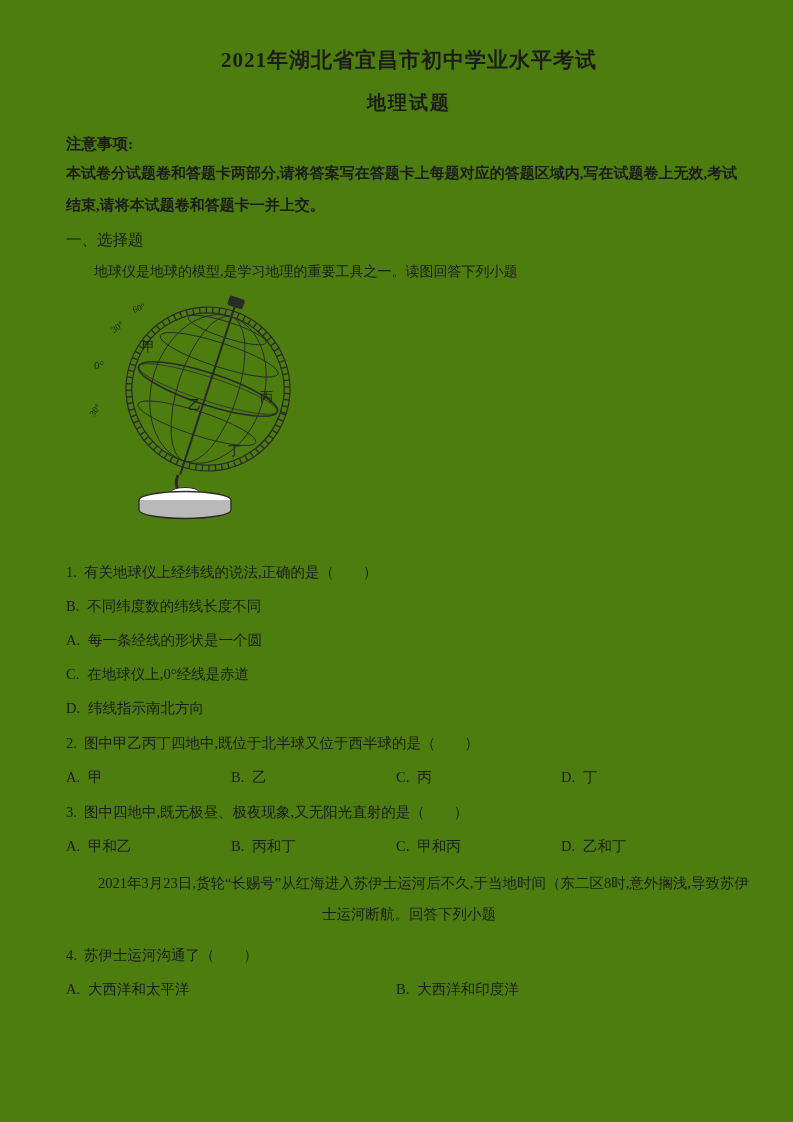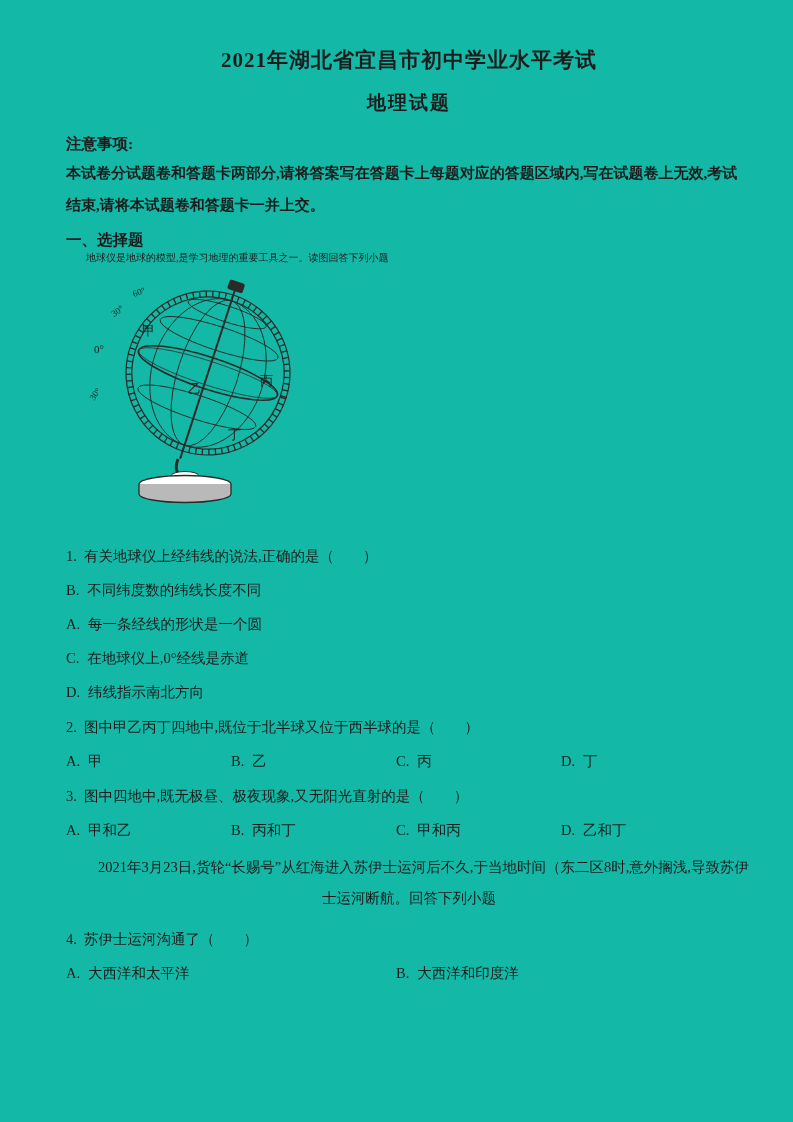--- a/index.html
+++ b/index.html
@@ -1,27 +1,27 @@
 <!DOCTYPE html>
 <html><head>
 <meta charset="utf-8">
 <style>
   * { margin:0; padding:0; box-sizing:border-box; }
   html,body { background:#fff; }
   .page {
-    width:793px; height:1122px; background:#14b8a6; color:#1c1c1c;
+    width:793px; height:1122px; background:#4d7c0f; color:#1c1c1c;
     font-family:"Liberation Serif","DejaVu Serif",serif;
     padding:46px 41px 0 66px; position:relative; overflow:hidden;
   }
   .title { text-align:center; font-size:21px; font-weight:bold; letter-spacing:1px; }
   .subtitle { text-align:center; font-size:19px; font-weight:bold; margin-top:16px; letter-spacing:2px; }
   .notice-heading { margin-top:18px; font-weight:bold; font-size:15.5px; }
   .notice-body { font-weight:bold; font-size:15px; line-height:2.15; margin-top:2px; }
-  .section-heading { font-weight:bold; font-size:15.5px; margin-top:8px; }
-  .intro { font-size:10px; text-indent:2em; }
+  .section-heading { font-weight:normal; font-size:15.5px; margin-top:8px; }
+  .intro { font-size:14px; margin-top:12px; text-indent:2em; }
   .figure { margin:8px 0 0 20px; width:250px; }
   .figure-caption { font-weight:bold; font-size:15px; margin:2px 0 0 58px; letter-spacing:3px; }
   .question { font-size:14.5px; }
   .q-stem { margin-top:16px; }
   .q1 .q-stem { margin-top:36px; }
   .q-num { margin-right:7px; }
   .opt-label { margin-right:8px; }
   .option-line { margin-top:15px; font-size:14.5px; }
   .options-row { display:flex; margin-top:15px; font-size:14.5px; }
   .row-4 .option { width:165px; }

